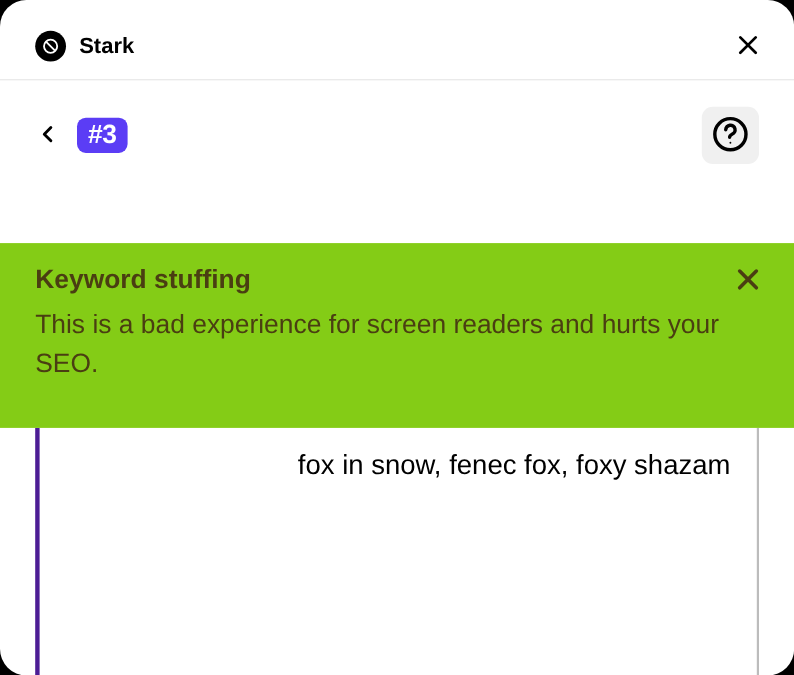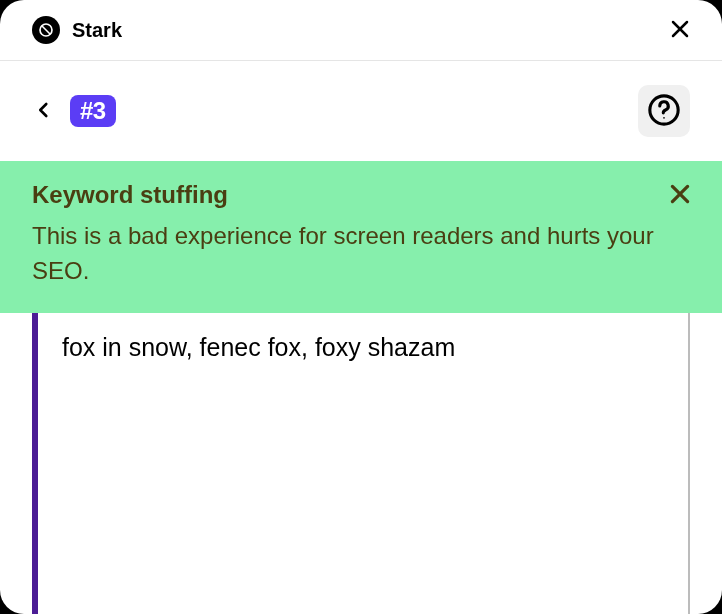--- a/index.html
+++ b/index.html
@@ -20,21 +20,21 @@
       width: 100%;
       height: 100%;
       overflow: hidden;
       display: flex;
       flex-direction: column;
     }
     .titlebar {
       display: flex;
       align-items: center;
       justify-content: space-between;
-      padding: 16px 28px 16px 32px;
+      padding: 28px 28px 16px 32px;
       border-bottom: 1px solid #e5e5e5;
     }
     .titlebar-left {
       display: flex;
       align-items: center;
       gap: 12px;
     }
     .logo {
       width: 28px;
       height: 28px;
@@ -120,23 +120,24 @@
       cursor: pointer;
       background: #f0f0f0;
       border: none;
       border-radius: 10px;
     }
     .help-btn svg {
       width: 34px;
       height: 34px;
     }
     .alert {
-      background: #86efac;
-      padding: 20px 32px 24px 32px;
+      background: #84cc16;
+      padding: 20px 32px 40px 32px;
       position: relative;
+      margin-top: 48px;
     }
     .alert-title {
       font-size: 24px;
       font-weight: 700;
       color: #4a3e12;
       margin-bottom: 10px;
     }
     .alert-body {
       font-size: 24px;
       font-weight: 400;
@@ -161,23 +162,24 @@
       width: 26px;
       height: 26px;
     }
     .content {
       flex: 1;
       padding: 0 32px;
       display: flex;
     }
     .textbox {
       flex: 1;
-      border-left: 6px solid #4c1d95;
+      border-left: 4px solid #4c1d95;
       border-right: 2px solid #bcbcbc;
       padding: 20px 24px;
+      text-align: right;
     }
     .textbox-text {
       font-size: 25px;
       color: #000;
     }
   </style>
 </head>
 <body>
 
 <div class="window">

